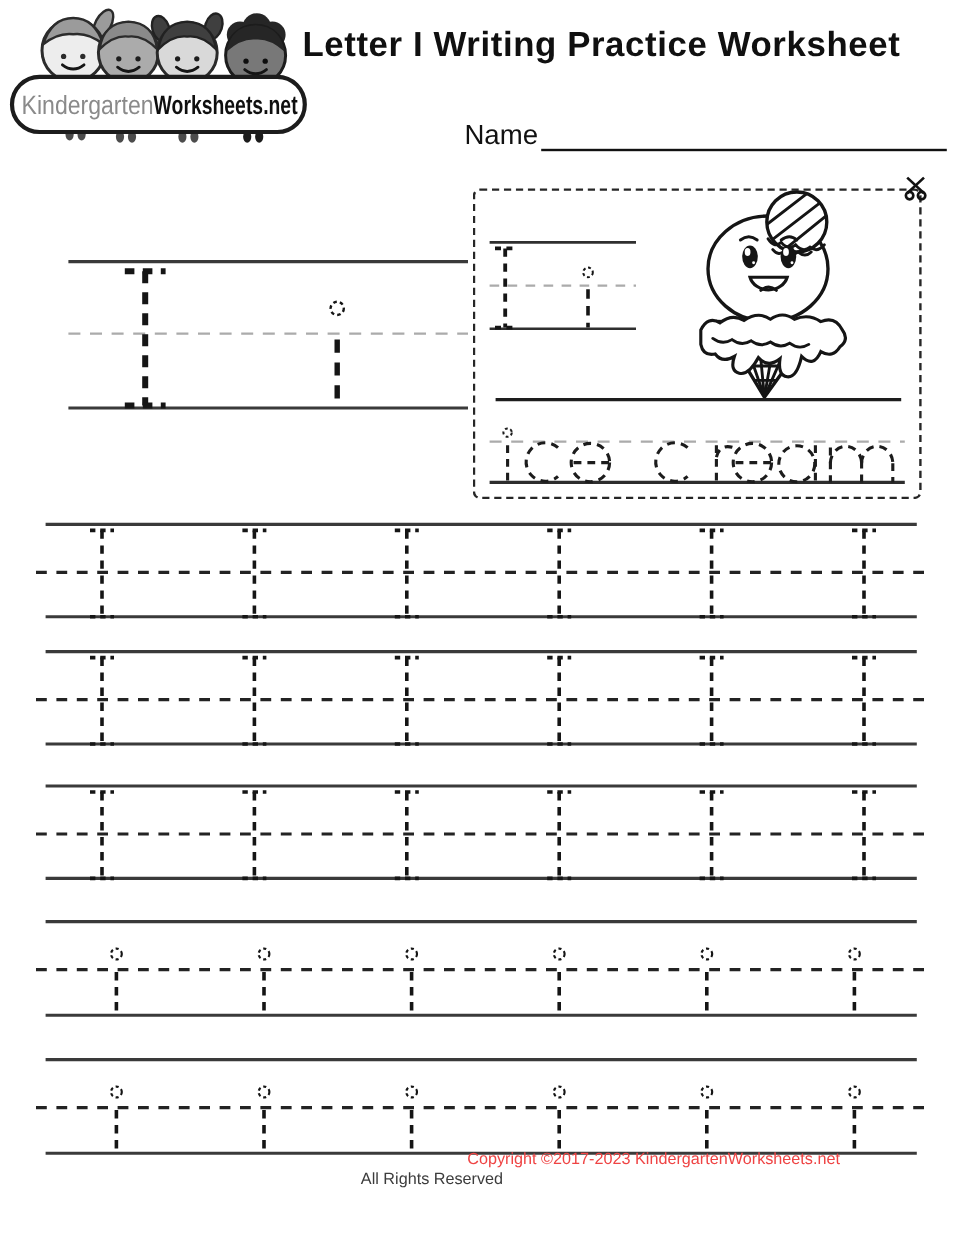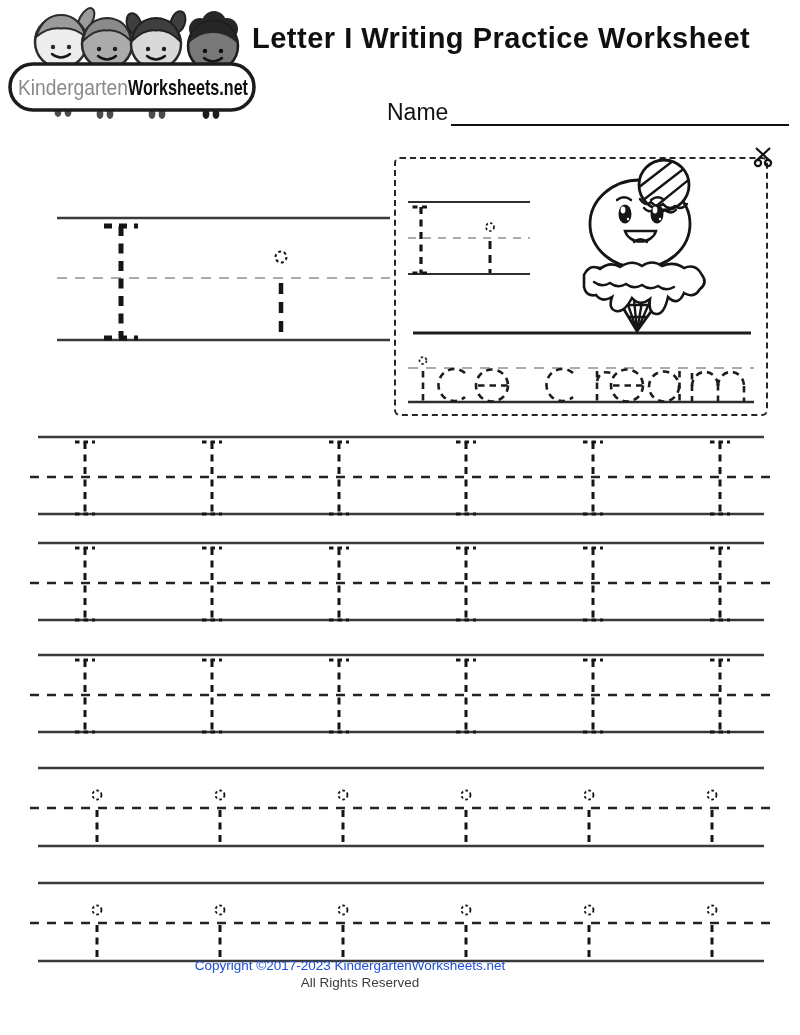--- a/index.html
+++ b/index.html
@@ -27,21 +27,21 @@
   svg .graydash{stroke:#ababab;stroke-width:2;stroke-dasharray:10 8;}
   svg .d1{stroke:#151515;stroke-width:3;stroke-dasharray:4.5 4;}
   svg .d2{stroke:#151515;stroke-width:3;stroke-dasharray:7 5.5;}
   svg .dot{fill:none;stroke:#151515;stroke-width:1.8;stroke-dasharray:2.6 2.4;}
   svg .ink{stroke:#151515;fill:none;stroke-width:2.4;stroke-linecap:round;}
   svg .inkf{stroke:#151515;fill:#ffffff;stroke-width:2.8;}
   svg .wordd{stroke:#1c1c1c;stroke-width:2.6;fill:none;stroke-dasharray:6.5 5;}
   svg text{font-family:"Liberation Sans",sans-serif;}
 
   
-  .footer1{left:0;top:958px;width:700px;text-align:center;font-size:13.5px;color:#1d4ed8;}
+  .footer1{left:0;top:958px;width:700px;text-align:right;font-size:13.5px;color:#ef4444;}
   .footer2{left:0;top:975px;width:720px;text-align:center;font-size:13.5px;color:#3c3c3c;}
 </style>
 </head>
 <body>
 
 <div class="page">
 
   <svg class="abs" style="left:6px;top:2px;" width="252" height="118" viewBox="0 0 252 118">
 
     <g>

